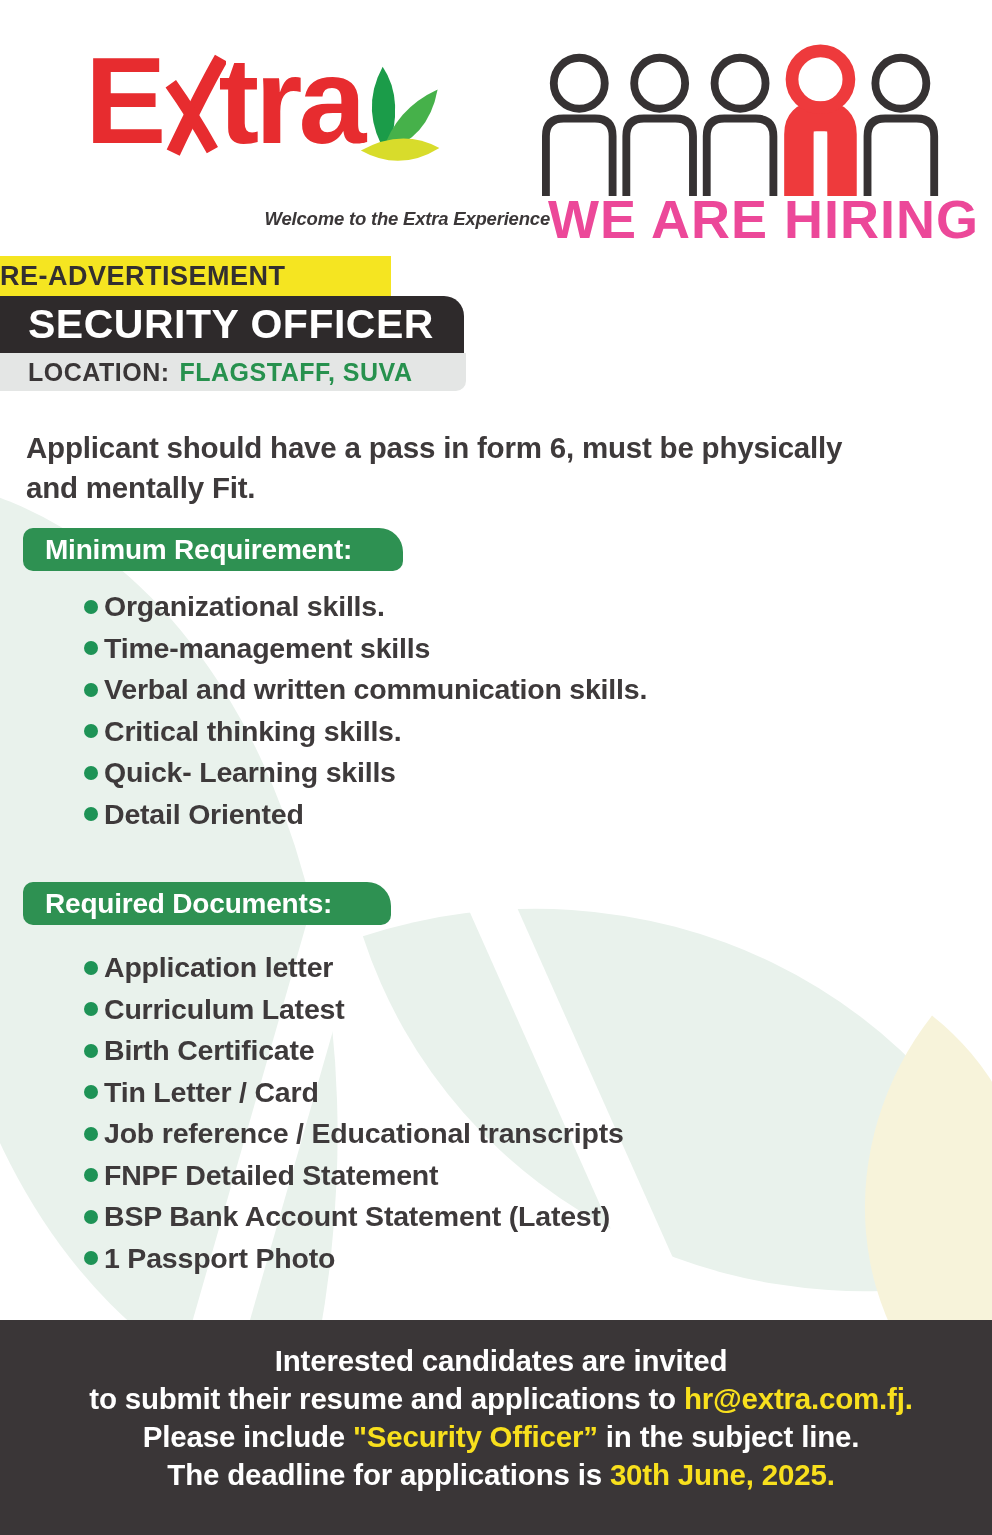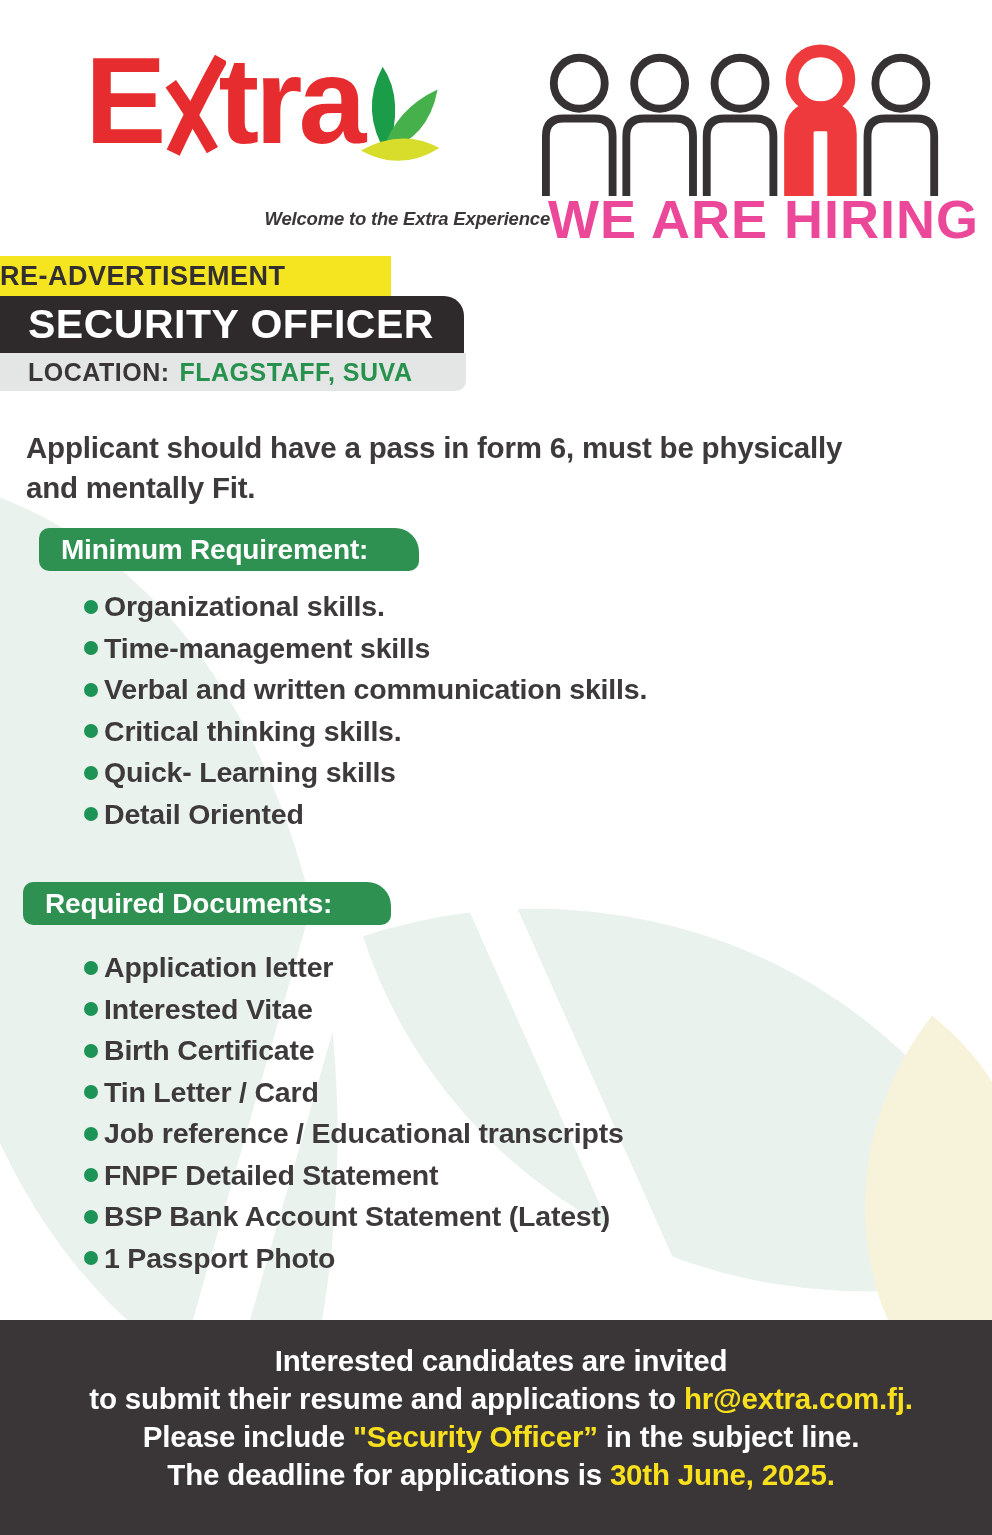--- a/index.html
+++ b/index.html
@@ -42,21 +42,21 @@
                font-size:25px;font-weight:800;letter-spacing:0.5px;}
   .loc-label{color:#3a3637;}
   .loc-value{color:#27914e;margin-left:10px;}
 
   .intro{position:absolute;left:26px;top:428px;width:850px;margin:0;
          font-size:29.5px;line-height:40px;font-weight:700;color:#3e3a3b;letter-spacing:-0.2px;}
 
   .pill{position:absolute;left:23px;height:43px;background:#2e9152;border-radius:10px 24px 10px 10px;
         display:flex;align-items:center;padding-left:22px;box-sizing:border-box;
         font-size:28px;font-weight:800;color:#ffffff;letter-spacing:-0.2px;}
-  .pill1{top:528px;width:380px;margin-left:16px;}
+  .pill1{top:528px;width:380px;}
   .pill2{top:882px;width:368px;}
 
   ul.blist{position:absolute;left:0;margin:0;padding:0;list-style:none;width:900px;}
   .list1{top:586px;}
   .list2{top:947px;}
   ul.blist li{position:relative;height:41.5px;display:flex;align-items:center;padding-left:104px;
               font-size:28.5px;font-weight:700;color:#3e3a3b;letter-spacing:-0.2px;}
   .bullet{position:absolute;left:84px;top:50%;transform:translateY(-50%);
           width:14px;height:14px;border-radius:50%;background:#1e9356;}
 
@@ -149,21 +149,21 @@
   </ul>
 
   <div class="pill pill2">Required Documents:</div>
   <ul class="blist list2">
     <li>
         <span class="bullet"></span>
         <span>Application letter</span>
       </li>
     <li>
         <span class="bullet"></span>
-        <span>Interested Vitae</span>
+        <span>Curriculum Latest</span>
       </li>
     <li>
         <span class="bullet"></span>
         <span>Birth Certificate</span>
       </li>
     <li>
         <span class="bullet"></span>
         <span>Tin Letter / Card</span>
       </li>
     <li>

